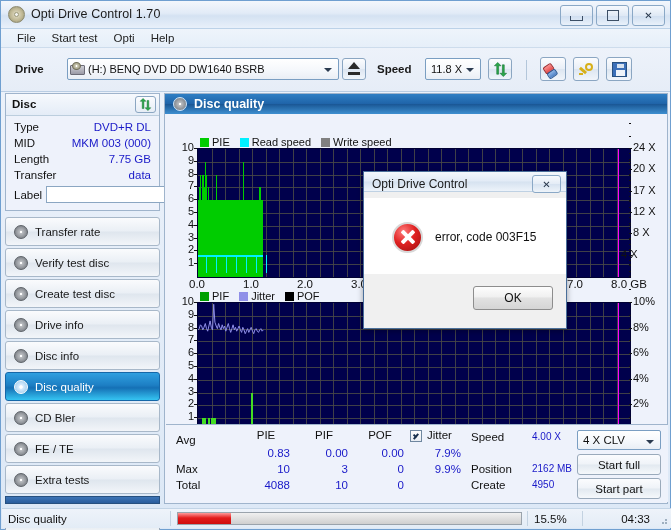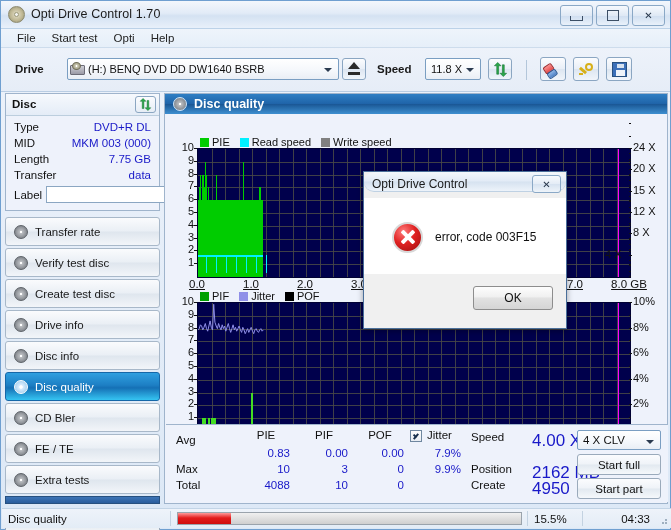--- a/index.html
+++ b/index.html
@@ -166,31 +166,31 @@
   .chart-wrap{position:relative;}
   .legend{position:absolute;font-size:11px;color:#111;display:flex;align-items:center;gap:3px;white-space:nowrap;}
   .legend .sw{width:9px;height:9px;display:inline-block;}
   .legend .gap{width:4px;display:inline-block;}
   .plot{
     position:absolute;background:#00004c;border:1px solid #000033;box-sizing:border-box;overflow:hidden;
   }
   .gridline-v,.gridline-h{position:absolute;background:#53534f;opacity:.85;}
   .ytick{position:absolute;text-align:right;font-size:11px;color:#111;}
   .ytickR{position:absolute;text-align:left;font-size:11px;color:#111;}
-  .xtick{position:absolute;text-align:center;font-size:11.5px;color:#111;text-decoration:underline;}
+  .xtick{position:absolute;text-align:center;font-size:11.5px;color:#111;}
   .tickmark{position:absolute;background:#111;}
   
   .stats{
     position:absolute;left:1px;bottom:1px;width:502px;height:78px;
     background:#eef2fb;border-top:1px solid #9fb4cc;box-sizing:border-box;
   }
   .stats .hdr{position:absolute;font-size:11.5px;color:#111;text-align:center;}
   .stats .rowlbl{position:absolute;font-size:11.5px;color:#111;}
   .stats .val{position:absolute;font-size:11.5px;color:#1919c8;text-align:right;}
-  .stats .val2{position:absolute;font-size:17px;color:#1919c8;text-align:center;}
+  .stats .val2{position:absolute;font-size:10px;color:#1919c8;text-align:center;}
   .chk{position:absolute;width:12px;height:12px;background:linear-gradient(180deg,#fdfdfd,#e8edf3);
     border:1px solid #6f87a0;box-sizing:border-box;}
   .chk:after{content:"";position:absolute;left:2px;top:4px;width:4px;height:2px;background:#18304d;transform:rotate(45deg);}
   .chk:before{content:"";position:absolute;left:4px;top:2px;width:2px;height:7px;background:#18304d;transform:rotate(40deg);}
   .speedsel{
     position:absolute;right:7px;top:5px;width:84px;height:20px;
     background:linear-gradient(180deg,#ffffff 0%,#f4f7fb 60%,#e9eef5 100%);
     border:1px solid #7a9ec2;border-radius:2px;box-sizing:border-box;
     font-size:11.5px;color:#111;display:flex;align-items:center;padding-left:5px;
   }
@@ -216,21 +216,21 @@
   .grip{position:absolute;right:3px;bottom:3px;width:10px;height:10px;}
   .grip i{position:absolute;width:2px;height:2px;background:#9fb0c0;}
   
   .modal{
     position:absolute;left:362px;top:170px;width:204px;height:158px;
     background:#f0f0f0;border:1px solid #4a6f9a;box-sizing:border-box;
     box-shadow:0 2px 6px rgba(0,0,0,.35);
   }
   .modal-hd{
     height:20px;background:linear-gradient(180deg,#f4f8fc 0%,#e2ebf6 48%,#d6e2f0 52%,#edf3fa 100%);
-    border-bottom:1px solid #bfd1e3;position:relative;box-sizing:border-box;border-radius:11px;
+    border-bottom:1px solid #bfd1e3;position:relative;box-sizing:border-box;
   }
   .modal-hd .t{position:absolute;left:8px;top:5px;font-size:12px;color:#1b1b1b;}
   .modal-close{
     position:absolute;right:5px;top:3px;width:29px;height:18px;
     background:linear-gradient(180deg,#f7fafd 0%,#e4ecf6 50%,#d6e2f0 51%,#eef4fa 100%);
     border:1px solid #8aa8c6;border-radius:3px;box-sizing:border-box;
     display:flex;align-items:center;justify-content:center;font-size:10px;color:#27364a;
   }
   .modal-body{
     position:absolute;left:0;right:0;top:26px;height:78px;background:#ffffff;
@@ -554,27 +554,27 @@
           <div class="ytick" style="left: 3px; top: 78.2px; width: 26px;">6</div>
           <div class="tickmark" style="left: 29px; top: 85.2px; width: 3px; height: 1px;"></div>
           <div class="ytick" style="left: 3px; top: 65.4px; width: 26px;">7</div>
           <div class="tickmark" style="left: 29px; top: 72.4px; width: 3px; height: 1px;"></div>
           <div class="ytick" style="left: 3px; top: 52.6px; width: 26px;">8</div>
           <div class="tickmark" style="left: 29px; top: 59.6px; width: 3px; height: 1px;"></div>
           <div class="ytick" style="left: 3px; top: 39.8px; width: 26px;">9</div>
           <div class="tickmark" style="left: 29px; top: 46.8px; width: 3px; height: 1px;"></div>
           <div class="ytick" style="left: 3px; top: 27px; width: 26px;">10</div>
           <div class="tickmark" style="left: 29px; top: 34px; width: 3px; height: 1px;"></div>
-          <div class="ytickR" style="left: 440px; top: 133.667px; width: 34px;">4 X</div>
+          <div class="ytickR" style="left: 456px; top: 133.667px; width: 34px;">4 X</div>
           <div class="tickmark" style="left: 464px; top: 140.667px; width: 3px; height: 1px;"></div>
           <div class="ytickR" style="left: 468px; top: 112.333px; width: 34px;">8 X</div>
           <div class="tickmark" style="left: 464px; top: 119.333px; width: 3px; height: 1px;"></div>
           <div class="ytickR" style="left: 468px; top: 91px; width: 34px;">12 X</div>
           <div class="tickmark" style="left: 464px; top: 98px; width: 3px; height: 1px;"></div>
-          <div class="ytickR" style="left: 468px; top: 69.6667px; width: 34px;">15 X</div>
+          <div class="ytickR" style="left: 468px; top: 69.6667px; width: 34px;">17 X</div>
           <div class="tickmark" style="left: 464px; top: 76.6667px; width: 3px; height: 1px;"></div>
           <div class="ytickR" style="left: 468px; top: 48.3333px; width: 34px;">20 X</div>
           <div class="tickmark" style="left: 464px; top: 55.3333px; width: 3px; height: 1px;"></div>
           <div class="ytickR" style="left: 468px; top: 27px; width: 34px;">24 X</div>
           <div class="tickmark" style="left: 464px; top: 34px; width: 3px; height: 1px;"></div>
           <div class="tickmark" style="left: 464px; top: 162px; width: 2px; height: 1px;"></div>
           <div class="tickmark" style="left: 464px; top: 156.667px; width: 2px; height: 1px;"></div>
           <div class="tickmark" style="left: 464px; top: 151.333px; width: 2px; height: 1px;"></div>
           <div class="tickmark" style="left: 464px; top: 146px; width: 2px; height: 1px;"></div>
           <div class="tickmark" style="left: 464px; top: 140.667px; width: 2px; height: 1px;"></div>

